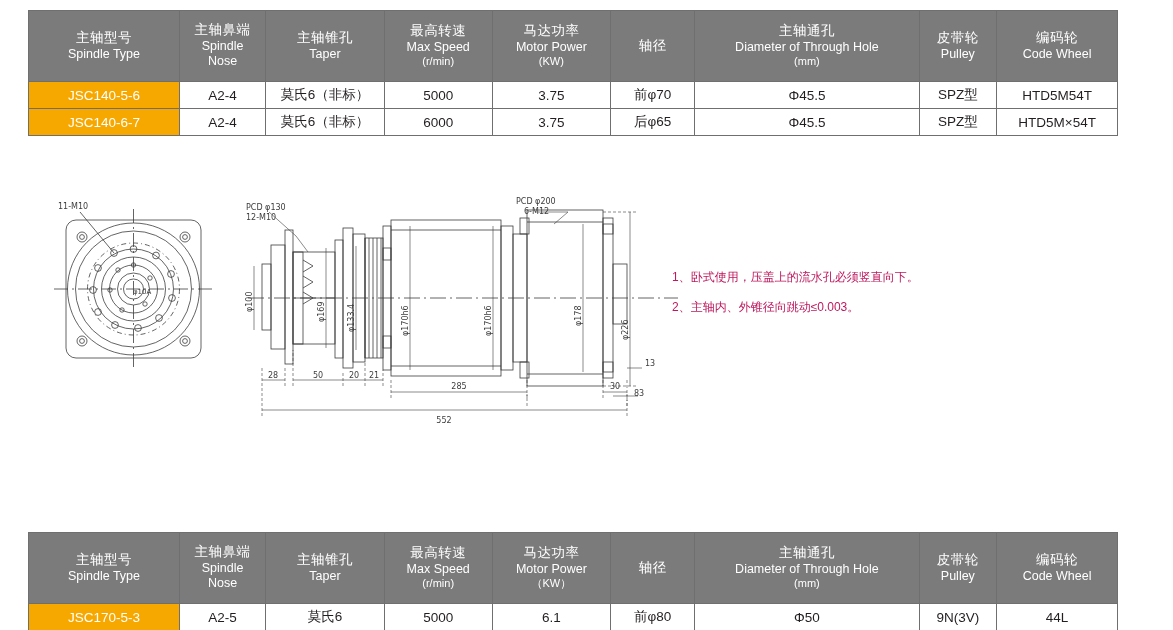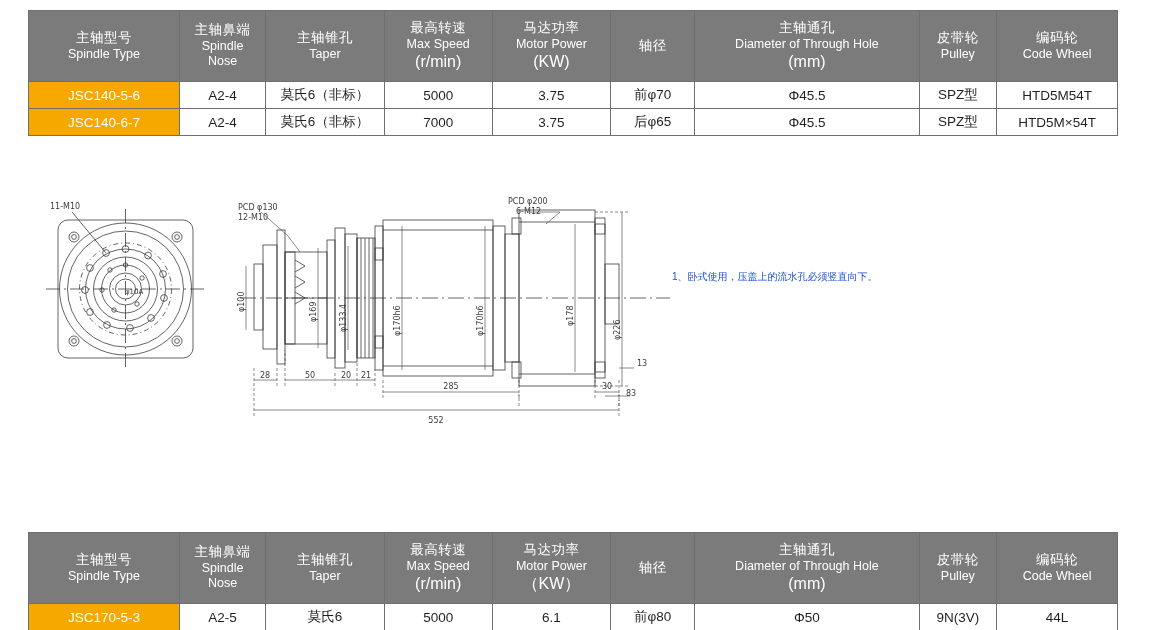--- a/index.html
+++ b/index.html
@@ -40,21 +40,21 @@
     display: block;
     font-size: 13.5px;
     letter-spacing: 0.5px;
   }
   .spec-table thead td .en {
     display: block;
     font-size: 12.5px;
   }
   .spec-table thead td .unit {
     display: block;
-    font-size: 16px;
+    font-size: 11px;
   }
   .spec-table tbody td {
     background: #ffffff;
     font-size: 13.5px;
     height: 22px;
     color: #231f20;
   }
   .spec-table tbody td.model {
     background: #f7a800;
     color: #ffffff;
@@ -65,30 +65,30 @@
   #table-top { left: 28px; top: 10px; width: 1090px; }
   
   #table-bottom { left: 28px; top: 532px; width: 1090px; }
 
   
   #notes {
     position: absolute;
     left: 672px;
     top: 262px;
     width: 440px;
-    font-size: 10px;
+    font-size: 12px;
     line-height: 30px;
-    color: #1d4ed8;
+    color: #be185d;
   }
   #notes div { white-space: nowrap; }
 
   
   #drawing {
     position: absolute;
-    left: 30px;
+    left: 38px;
     top: 190px;
     width: 640px;
     height: 270px;
   }
   #drawing svg { display: block; }
 </style>
 </head>
 <body>
 
 <table class="spec-table" id="table-top">
@@ -155,32 +155,33 @@
       <td>3.75</td>
       <td>前φ70</td>
       <td>Φ45.5</td>
       <td>SPZ型</td>
       <td>HTD5M54T</td>
     </tr>
     <tr>
       <td class="model">JSC140-6-7</td>
       <td>A2-4</td>
       <td>莫氏6（非标）</td>
-      <td>7000</td>
+      <td>6000</td>
       <td>3.75</td>
       <td>后φ65</td>
       <td>Φ45.5</td>
       <td>SPZ型</td>
       <td>HTD5M×54T</td>
     </tr>
   </tbody>
 </table>
 
 <div id="notes">
   <div>1、卧式使用，压盖上的流水孔必须竖直向下。</div>
+  <div>2、主轴内、外锥径向跳动≤0.003。</div>
 </div>
 
 <div id="drawing">
 <svg width="640" height="270" viewBox="0 0 640 270" xmlns="http://www.w3.org/2000/svg">
   <g stroke="#3c3c3c" fill="none" stroke-width="0.8" font-family="DejaVu Sans, sans-serif">
 
     <g>
 
       <rect x="28" y="30" width="135" height="138" rx="10" ry="10"></rect>
       <circle cx="95.5" cy="99" r="66"></circle>

